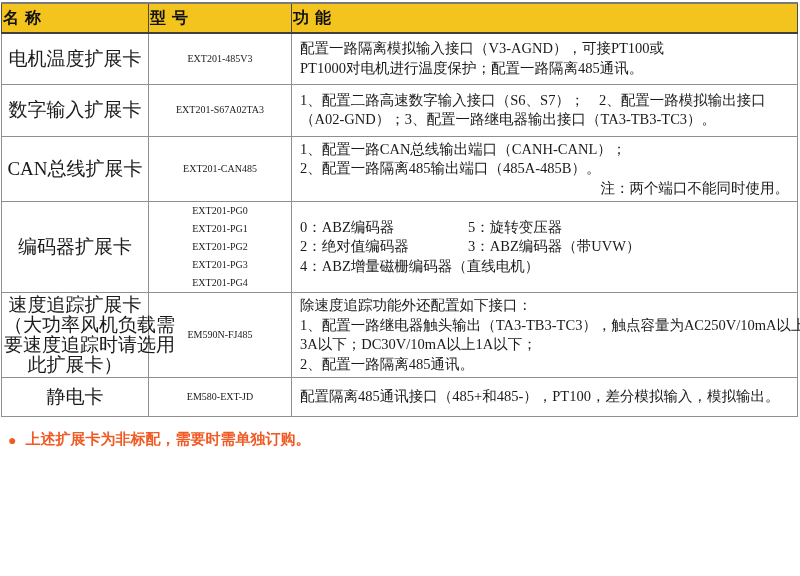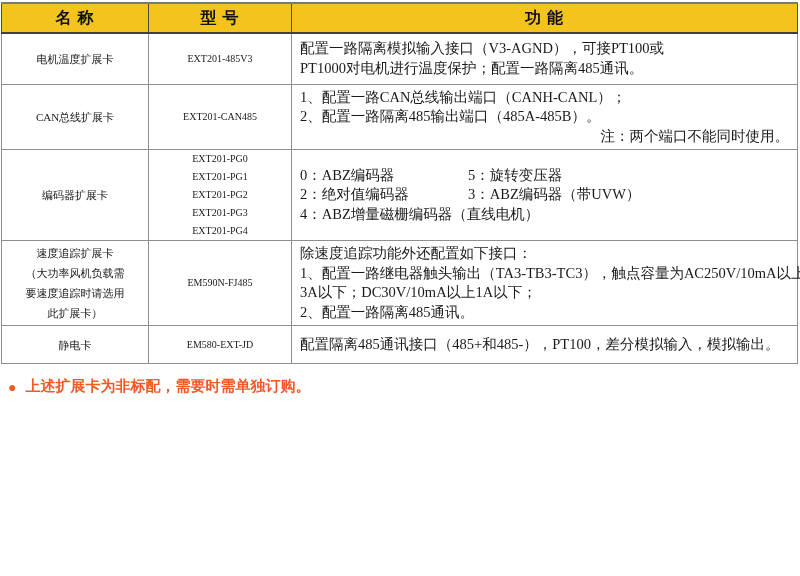--- a/index.html
+++ b/index.html
@@ -25,36 +25,36 @@
     border:1px solid var(--border);
     border-top:2px solid #7A7A7A;
   }
   col.c1{width:147px;}
   col.c2{width:143px;}
   th{
     background:var(--header-bg);
     height:26px;
     font-size:16px;
     font-weight:bold;
-    text-align:center;
+    text-align:left;
     border:1px solid var(--header-border);
     border-bottom:2px solid #3F3F3F;
     letter-spacing:1px;
     color:#111;
   }
   td{
     border:1px solid var(--border);
     vertical-align:middle;
     font-size:14px;
   }
   td.name-cell,td.model-cell{
     text-align:center;
     padding:0 2px;
   }
-  td.name-cell div{line-height:20px;font-size:11px;white-space:nowrap;}
+  td.name-cell div{line-height:20px;font-size:19px;white-space:nowrap;}
   td.model-cell div{line-height:18px;font-size:10px;white-space:nowrap;}
   td.func-cell{
     padding:3px 6px 3px 8px;
     font-size:14.5px;
   }
   .fline{line-height:19.5px;white-space:nowrap;}
   .fline.right{text-align:right;padding-right:2px;}
   .fcol1{display:inline-block;width:168px;}
   
   tbody tr:nth-child(1){height:51px;}
@@ -102,20 +102,32 @@
         <tr>
           <td class="name-cell">
             <div>电机温度扩展卡</div>
           </td>
           <td class="model-cell">
             <div>EXT201-485V3</div>
           </td>
           <td class="func-cell">
             <div class="fline">配置一路隔离模拟输入接口（V3-AGND），可接PT100或</div>
             <div class="fline">PT1000对电机进行温度保护；配置一路隔离485通讯。</div>
+          </td>
+        </tr>
+        <tr>
+          <td class="name-cell">
+            <div>数字输入扩展卡</div>
+          </td>
+          <td class="model-cell">
+            <div>EXT201-S67A02TA3</div>
+          </td>
+          <td class="func-cell">
+            <div class="fline">1、配置二路高速数字输入接口（S6、S7）；　2、配置一路模拟输出接口</div>
+            <div class="fline">（A02-GND）；3、配置一路继电器输出接口（TA3-TB3-TC3）。</div>
           </td>
         </tr>
         <tr>
           <td class="name-cell">
             <div>CAN总线扩展卡</div>
           </td>
           <td class="model-cell">
             <div>EXT201-CAN485</div>
           </td>
           <td class="func-cell">

